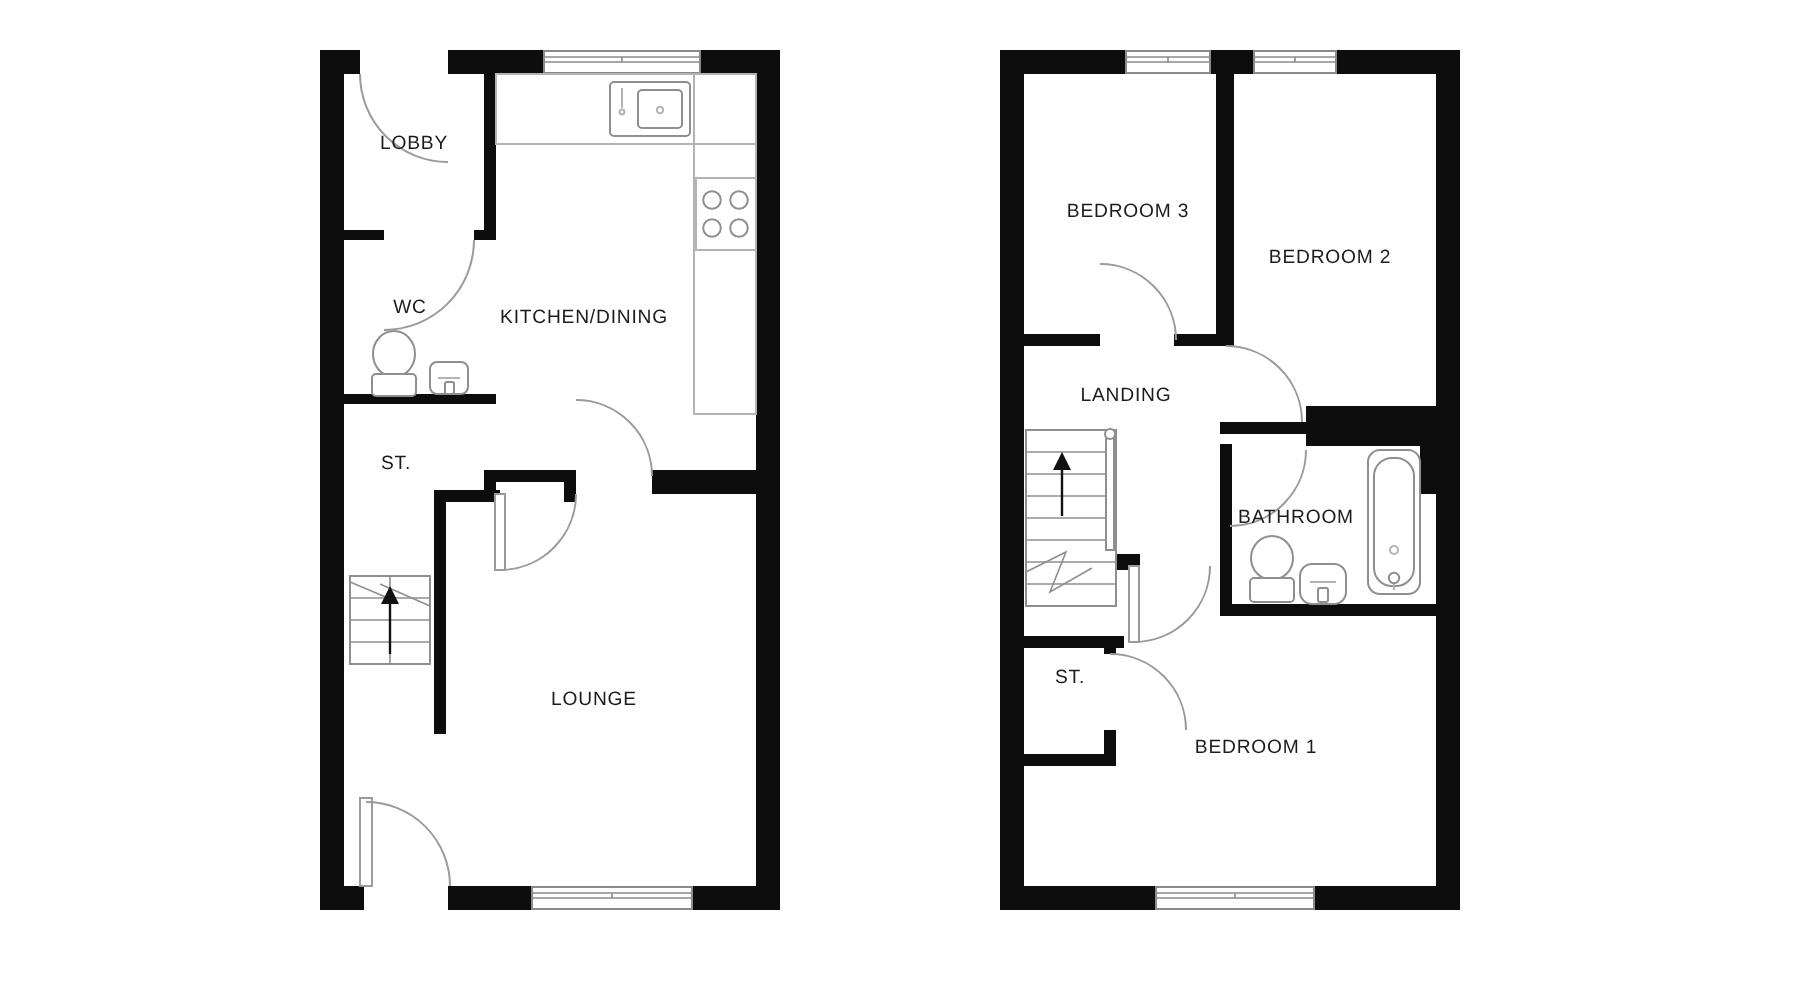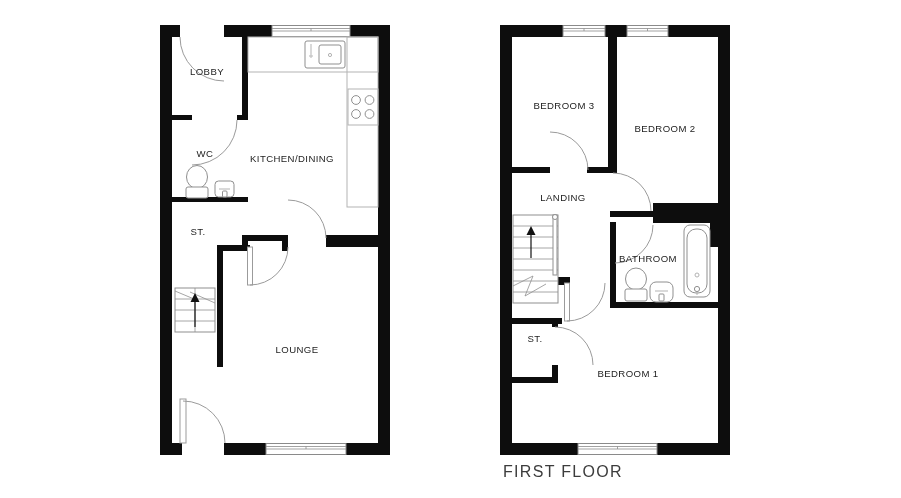--- a/index.html
+++ b/index.html
@@ -220,15 +220,14 @@
     </g>
 
     <text class="rm" x="64" y="83.5">BEDROOM 3</text>
     <text class="rm" x="165" y="106.5">BEDROOM 2</text>
     <text class="rm" x="63" y="175.5">LANDING</text>
     <text class="rm" x="148" y="236.5">BATHROOM</text>
     <text class="rm" x="35" y="316.5">ST.</text>
     <text class="rm" x="128" y="351.5">BEDROOM 1</text>
   </svg>
 
-  <div class="floor-title first">FIRST FLOOR</div>
 
 </div>
 
 </body></html>

